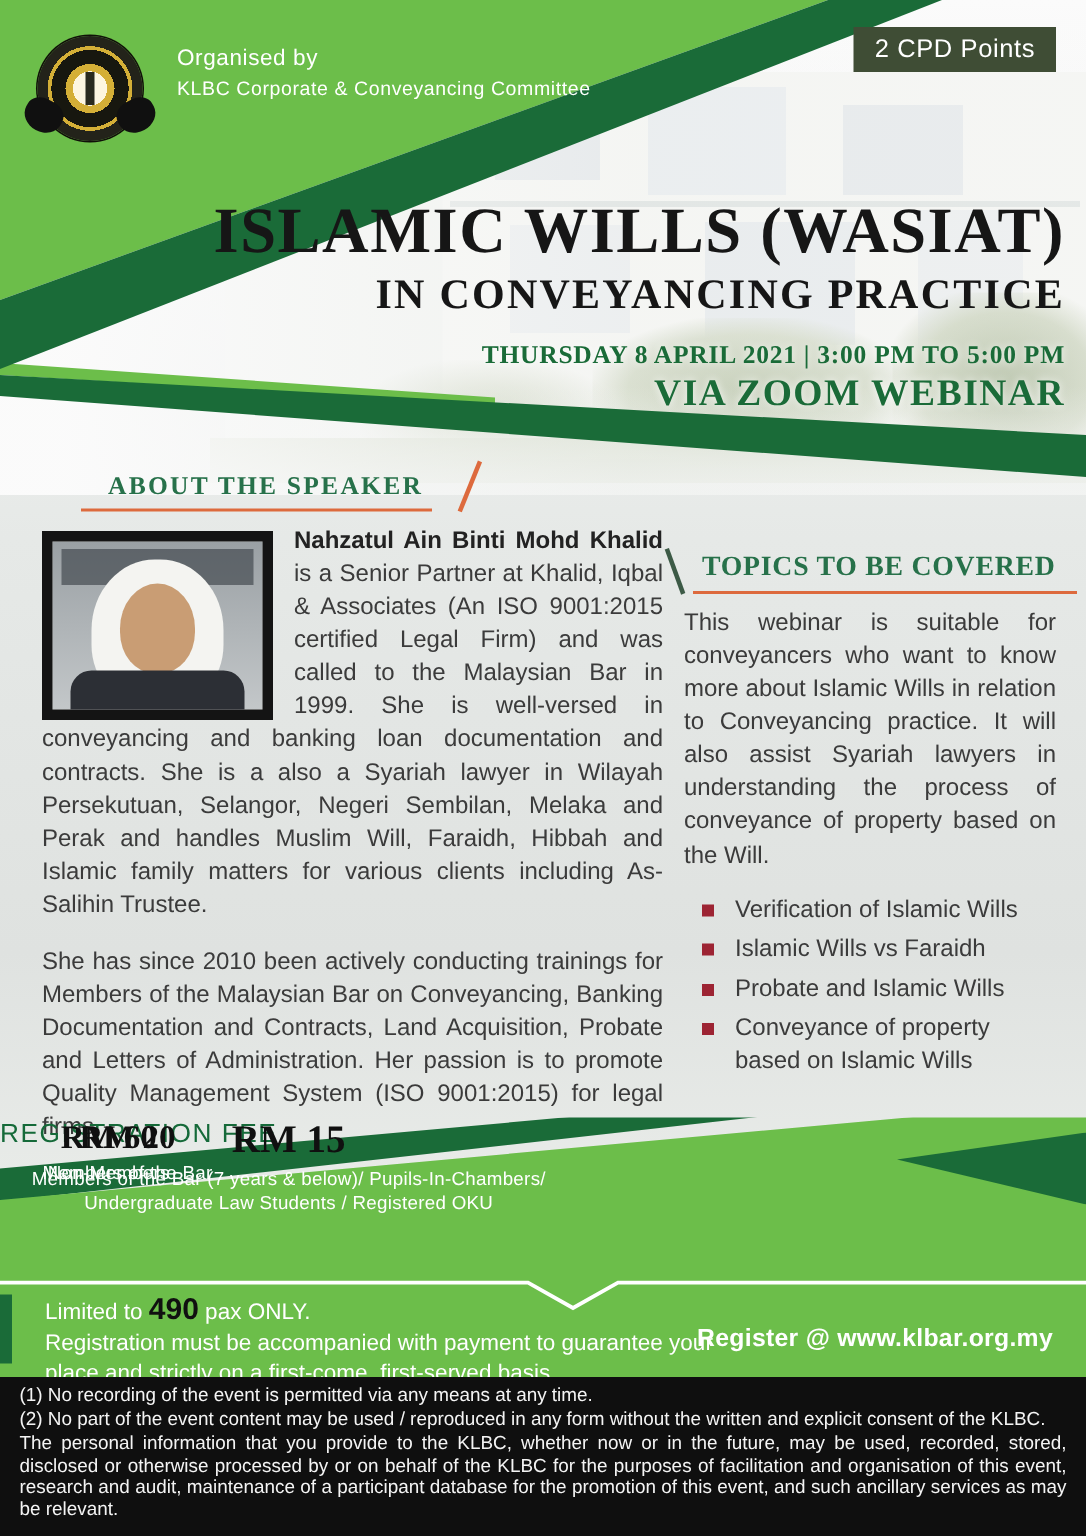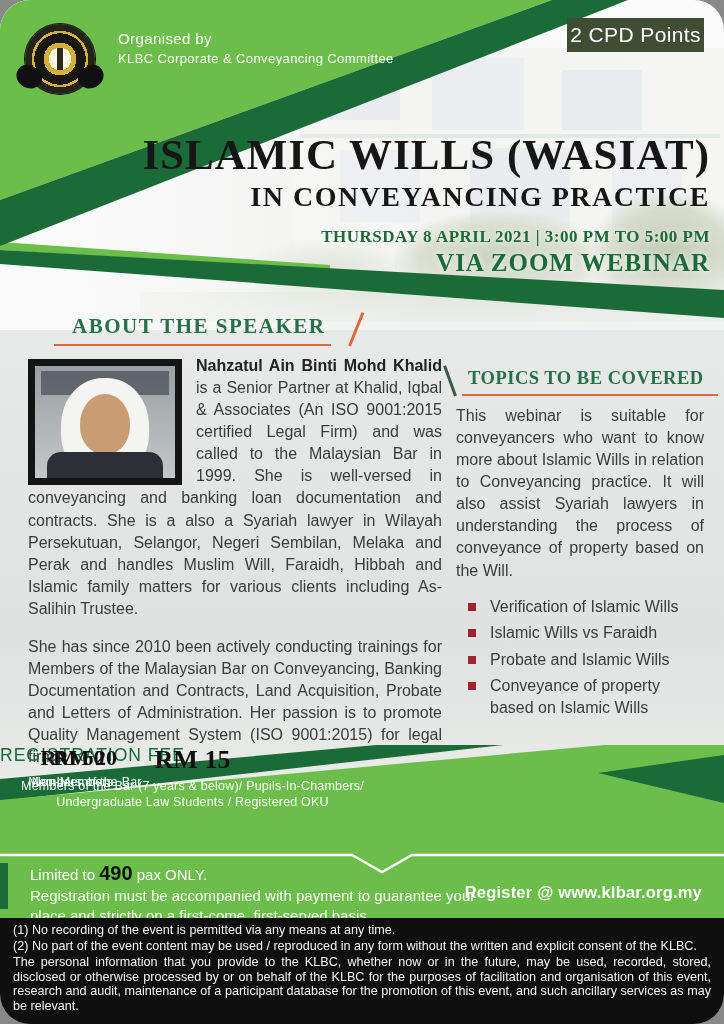--- a/index.html
+++ b/index.html
@@ -1,20 +1,19 @@
 <!DOCTYPE html>
 <html><head>
 <meta charset="utf-8">
 <style>
   html,body{margin:0;padding:0;background:#888;}
   .poster{
     position:relative;width:724px;height:1024px;margin:0 auto;overflow:hidden;
     background:linear-gradient(180deg,#fbfbfb 0%,#e6e9e7 35%,#dfe2e0 62%,#e9ece9 78%,#e6e9e7 100%);
     font-family:"Liberation Sans",sans-serif;
-    border-radius:30px;
   }
   
   .photo{position:absolute;top:0;left:0;width:724px;height:330px;overflow:hidden;z-index:1;}
   .photo div{position:absolute;}
   .house-main{left:295px;top:48px;width:430px;height:258px;background:#f3f4f1;}
   .house-left{left:150px;top:90px;width:160px;height:216px;background:#eff1ee;}
   .win1{left:330px;top:64px;width:70px;height:56px;background:#e3e7e9;}
   .win2{left:432px;top:58px;width:92px;height:72px;background:#e7ebed;}
   .win3{left:562px;top:70px;width:80px;height:60px;background:#e3e7e9;}
   .win4{left:340px;top:150px;width:80px;height:72px;background:#e9eced;}
@@ -39,38 +38,38 @@
     box-shadow:0 0 0 1px #101008;}
   .logo .wing{position:absolute;top:44px;width:26px;height:22px;background:#101010;border-radius:50% 50% 60% 60%;}
   .logo .wing.l{left:-2px;transform:rotate(28deg);}
   .logo .wing.r{right:-2px;transform:rotate(-28deg);}
   .logo .pillar{position:absolute;left:39px;top:26px;width:6px;height:22px;background:#2a2a1e;}
   .org-text{position:absolute;left:118px;top:30px;z-index:4;color:#fff;letter-spacing:.4px;}
   .org-text .l1{font-size:15px;}
   .org-text .l2{font-size:13px;margin-top:4px;}
   
   .badge{position:absolute;top:18px;right:20px;z-index:5;background:#3f4d35;color:#fff;
-    font-size:21px;padding:5px 3px;letter-spacing:.4px;}
+    font-size:17px;padding:5px 14px;letter-spacing:.4px;}
   
   .title-block{position:absolute;top:132px;right:14px;z-index:4;text-align:right;
     font-family:"Liberation Serif",serif;font-weight:bold;}
   .t1{font-size:43px;color:#161616;letter-spacing:1px;line-height:1.05;}
   .t2{font-size:28px;color:#161616;letter-spacing:1.5px;margin-top:4px;}
   .dt{font-size:17px;color:#1a6b38;margin-top:14px;letter-spacing:.5px;text-shadow:0 0 6px rgba(255,255,255,.85);}
   .via{font-size:25px;color:#1a6b38;margin-top:2px;letter-spacing:1px;text-shadow:0 0 6px rgba(255,255,255,.85);}
   
   .band-mid{position:absolute;top:238px;left:0;width:724px;height:92px;z-index:2;}
   .band-mid .sliver{position:absolute;inset:0;background:#6cbe4a;clip-path:polygon(0 4px,330px 27px,330px 32px,0 12px);}
   .band-mid .dark{position:absolute;inset:0;background:#1a6b38;clip-path:polygon(0 12px,724px 52px,724px 80px,0 26px);}
   
   .col-left{position:absolute;left:28px;top:314px;width:414px;z-index:5;}
   .col-right{position:absolute;left:456px;top:368px;width:248px;z-index:5;}
   .sec-head{position:relative;display:inline-block;font-family:"Liberation Serif",serif;
     font-weight:bold;color:#27714a;}
-  .h-about{margin-left:44px;font-size:21px;letter-spacing:1.5px;}
+  .h-about{margin-left:44px;font-size:17px;letter-spacing:1.5px;}
   .h-topics{margin-left:12px;font-size:18.5px;letter-spacing:.5px;}
   .sec-head .rule{position:absolute;height:2.5px;background:#dd6a3d;bottom:-7px;}
   .h-about .rule{left:-18px;right:-6px;}
   .h-topics .rule{left:-6px;right:-14px;}
   .slash{position:absolute;width:3px;background:#dd6a3d;}
   .slash-right{right:-26px;bottom:-7px;height:36px;transform:rotate(22deg);transform-origin:bottom;}
   .slash-left{left:-14px;bottom:-7px;height:32px;transform:rotate(-20deg);transform-origin:bottom;background:#3c5a46;width:2.5px;}
   .bio,.bio2,.intro{font-size:16px;color:#3b3b3b;text-align:justify;line-height:1.38;}
   .bio{margin-top:16px;}
   .bio2{margin-top:16px;}

